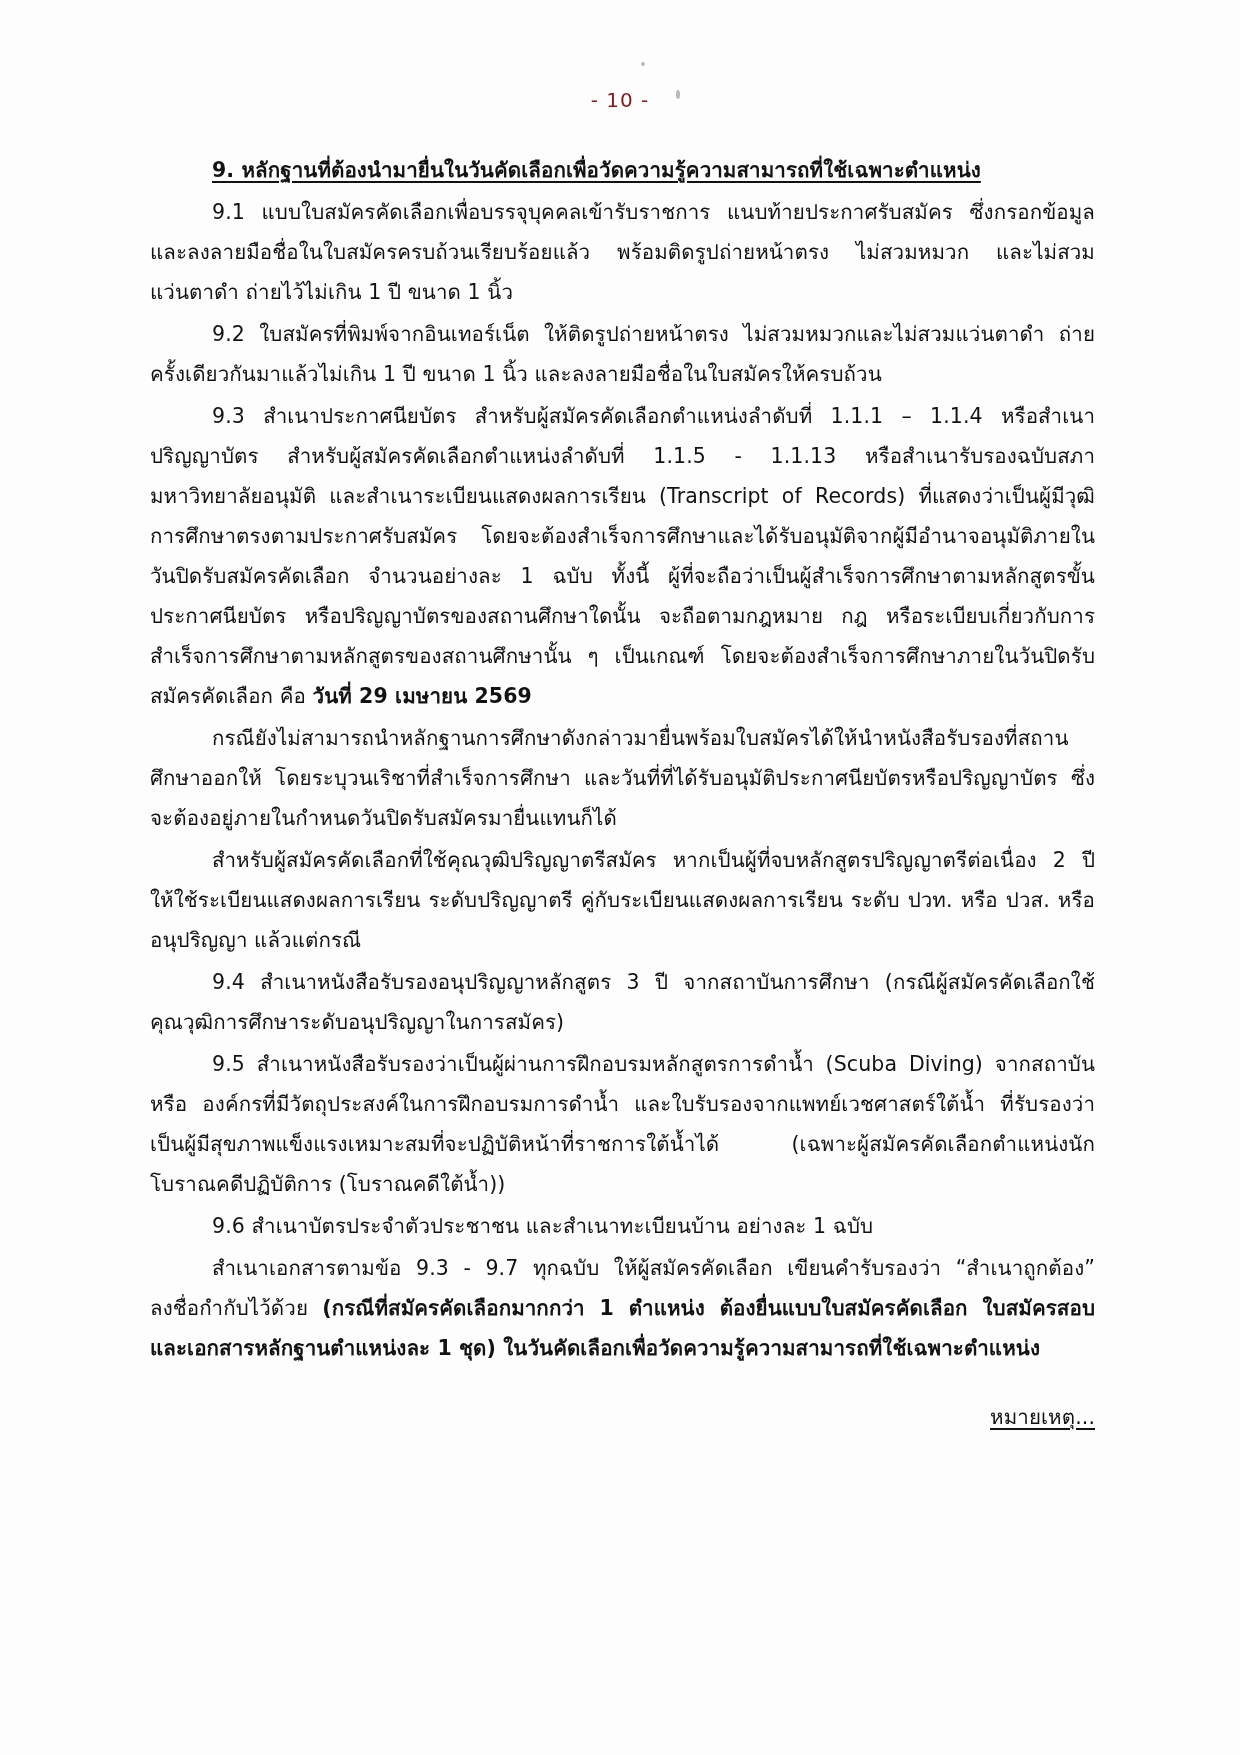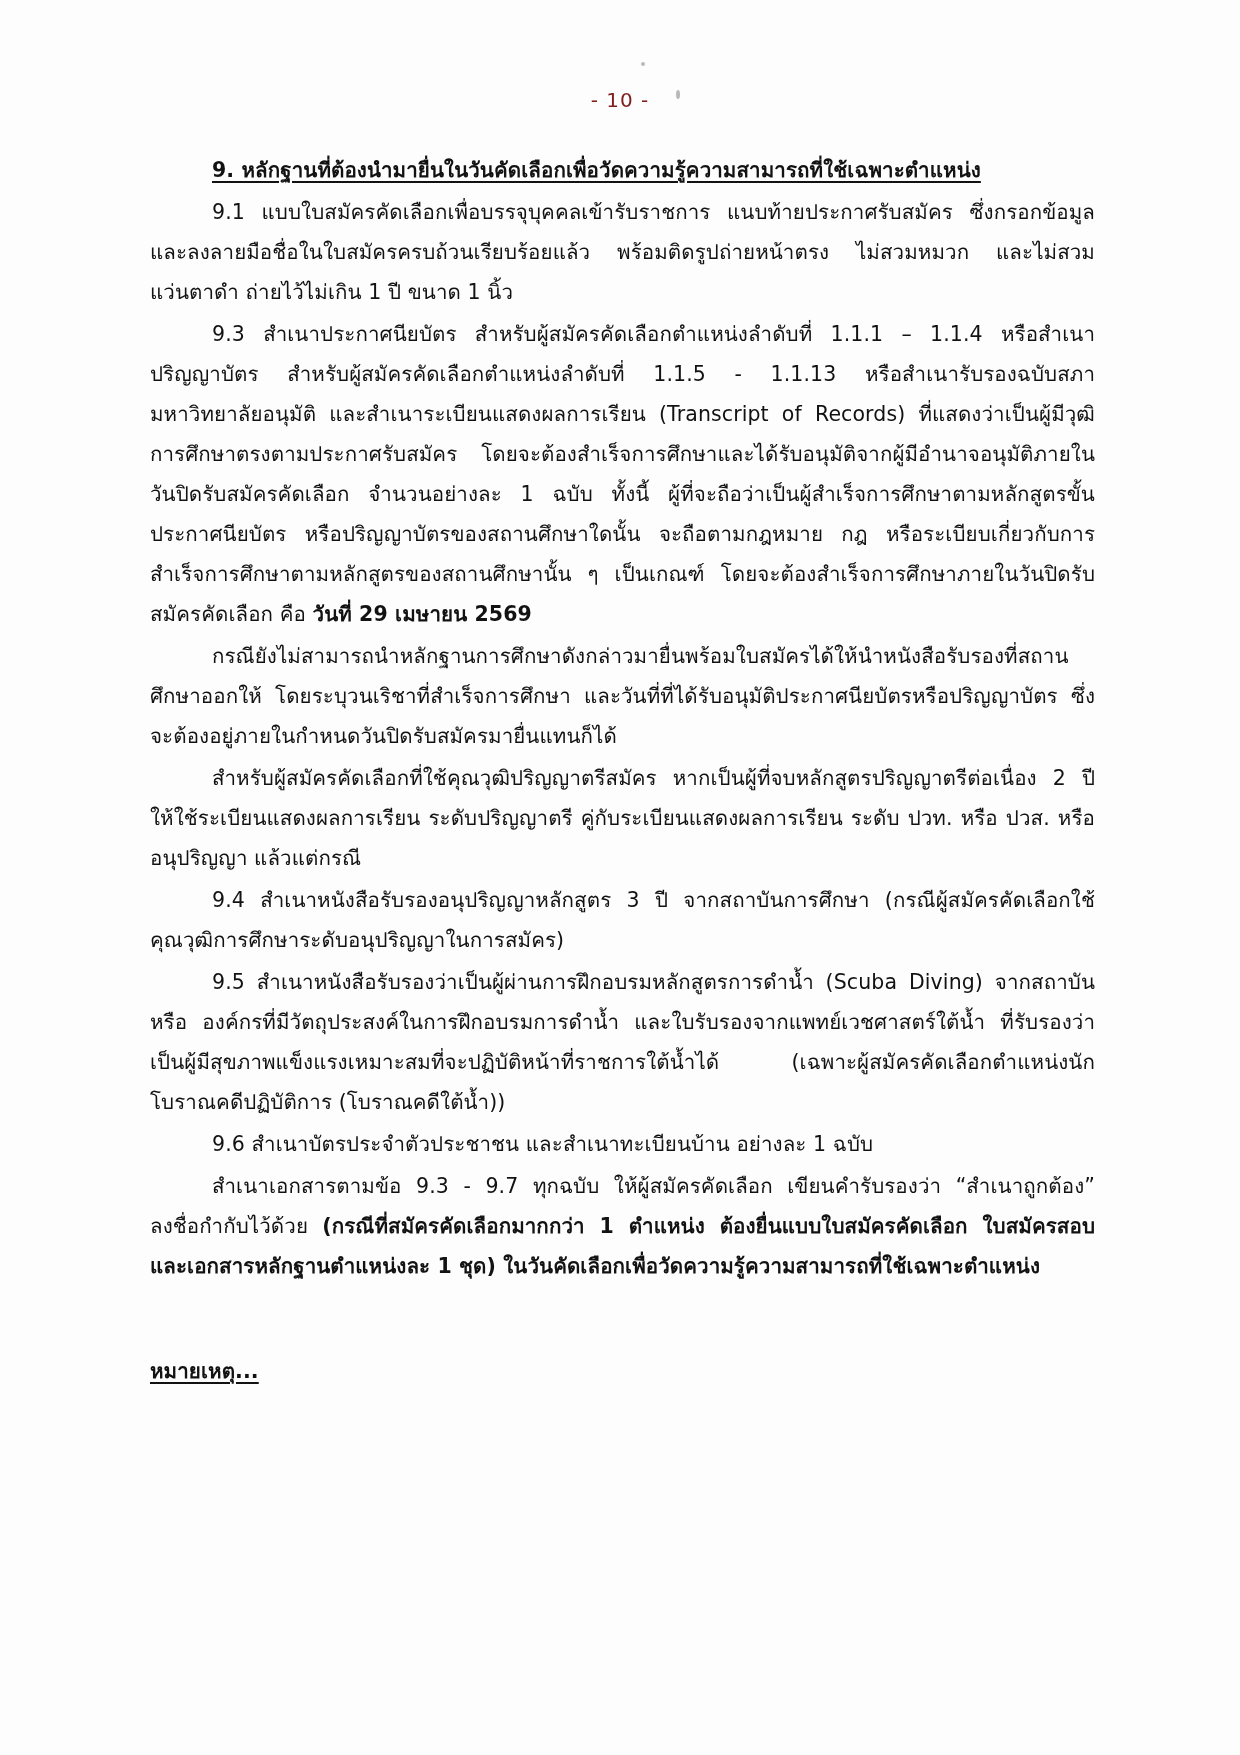--- a/index.html
+++ b/index.html
@@ -54,23 +54,23 @@
   .heading {
     text-indent: 62px;
     font-weight: bold;
   }
   .heading .u {
     text-decoration: underline;
     text-underline-offset: 4px;
   }
   .b { font-weight: bold; margin-top: 12px; }
   .note {
-    margin-top: 65px;
+    margin-top: 29px;
+    text-align: right;
     font-size: 20.5px;
-    font-weight: bold;
   }
   .note span {
     text-decoration: underline;
     text-underline-offset: 4px;
   }
   .speck {
     position: absolute;
     background: #b9b9b9;
     border-radius: 50%;
   }
@@ -84,20 +84,21 @@
   <div class="speck" style="top:90px; left:676px; width:4px; height:9px;"></div>
 
   <div class="page-number">- 10 -</div>
 
   <div class="content">
 
     <p class="heading"><span class="u">9.  หลักฐานที่ต้องนำมายื่นในวันคัดเลือกเพื่อวัดความรู้ความสามารถที่ใช้เฉพาะตำแหน่ง</span></p>
 
     <p class="indent">9.1 แบบใบสมัครคัดเลือกเพื่อบรรจุบุคคลเข้ารับราชการ แนบท้ายประกาศรับสมัคร ซึ่งกรอกข้อมูลและลงลายมือชื่อในใบสมัครครบถ้วนเรียบร้อยแล้ว พร้อมติดรูปถ่ายหน้าตรง ไม่สวมหมวก และไม่สวมแว่นตาดำ ถ่ายไว้ไม่เกิน 1 ปี ขนาด 1 นิ้ว</p>
 
+    <p class="indent">9.2 ใบสมัครที่พิมพ์จากอินเทอร์เน็ต ให้ติดรูปถ่ายหน้าตรง ไม่สวมหมวกและไม่สวมแว่นตาดำ ถ่ายครั้งเดียวกันมาแล้วไม่เกิน 1 ปี ขนาด 1 นิ้ว และลงลายมือชื่อในใบสมัครให้ครบถ้วน</p>
 
     <p class="indent"><span>9.3 สำเนาประกาศนียบัตร สำหรับผู้สมัครคัดเลือกตำแหน่งลำดับที่ 1.1.1 – 1.1.4 หรือสำเนาปริญญาบัตร สำหรับผู้สมัครคัดเลือกตำแหน่งลำดับที่ 1.1.5 - 1.1.13 หรือสำเนารับรองฉบับสภามหาวิทยาลัยอนุมัติ และสำเนาระเบียนแสดงผลการเรียน (Transcript of Records) ที่แสดงว่าเป็นผู้มีวุฒิการศึกษาตรงตามประกาศรับสมัคร โดยจะต้องสำเร็จการศึกษาและได้รับอนุมัติจากผู้มีอำนาจอนุมัติภายในวันปิดรับสมัครคัดเลือก จำนวนอย่างละ 1 ฉบับ ทั้งนี้ ผู้ที่จะถือว่าเป็นผู้สำเร็จการศึกษาตามหลักสูตรขั้นประกาศนียบัตร หรือปริญญาบัตรของสถานศึกษาใดนั้น จะถือตามกฎหมาย กฎ หรือระเบียบเกี่ยวกับการสำเร็จการศึกษาตามหลักสูตรของสถานศึกษานั้น ๆ เป็นเกณฑ์ โดยจะต้องสำเร็จการศึกษาภายในวันปิดรับสมัครคัดเลือก คือ </span><span class="b">วันที่ 29 เมษายน 2569</span></p>
 
     <p class="indent">กรณียังไม่สามารถนำหลักฐานการศึกษาดังกล่าวมายื่นพร้อมใบสมัครได้ให้นำหนังสือรับรองที่สถานศึกษาออกให้ โดยระบุวนเริชาที่สำเร็จการศึกษา และวันที่ที่ได้รับอนุมัติประกาศนียบัตรหรือปริญญาบัตร ซึ่งจะต้องอยู่ภายในกำหนดวันปิดรับสมัครมายื่นแทนก็ได้</p>
 
     <p class="indent">สำหรับผู้สมัครคัดเลือกที่ใช้คุณวุฒิปริญญาตรีสมัคร หากเป็นผู้ที่จบหลักสูตรปริญญาตรีต่อเนื่อง 2 ปี ให้ใช้ระเบียนแสดงผลการเรียน ระดับปริญญาตรี คู่กับระเบียนแสดงผลการเรียน ระดับ ปวท. หรือ ปวส. หรืออนุปริญญา แล้วแต่กรณี</p>
 
     <p class="indent">9.4 สำเนาหนังสือรับรองอนุปริญญาหลักสูตร 3 ปี จากสถาบันการศึกษา (กรณีผู้สมัครคัดเลือกใช้คุณวุฒิการศึกษาระดับอนุปริญญาในการสมัคร)</p>
 
     <p class="indent">9.5 สำเนาหนังสือรับรองว่าเป็นผู้ผ่านการฝึกอบรมหลักสูตรการดำน้ำ (Scuba Diving) จากสถาบัน หรือ องค์กรที่มีวัตถุประสงค์ในการฝึกอบรมการดำน้ำ และใบรับรองจากแพทย์เวชศาสตร์ใต้น้ำ ที่รับรองว่าเป็นผู้มีสุขภาพแข็งแรงเหมาะสมที่จะปฏิบัติหน้าที่ราชการใต้น้ำได้ (เฉพาะผู้สมัครคัดเลือกตำแหน่งนักโบราณคดีปฏิบัติการ (โบราณคดีใต้น้ำ))</p>

